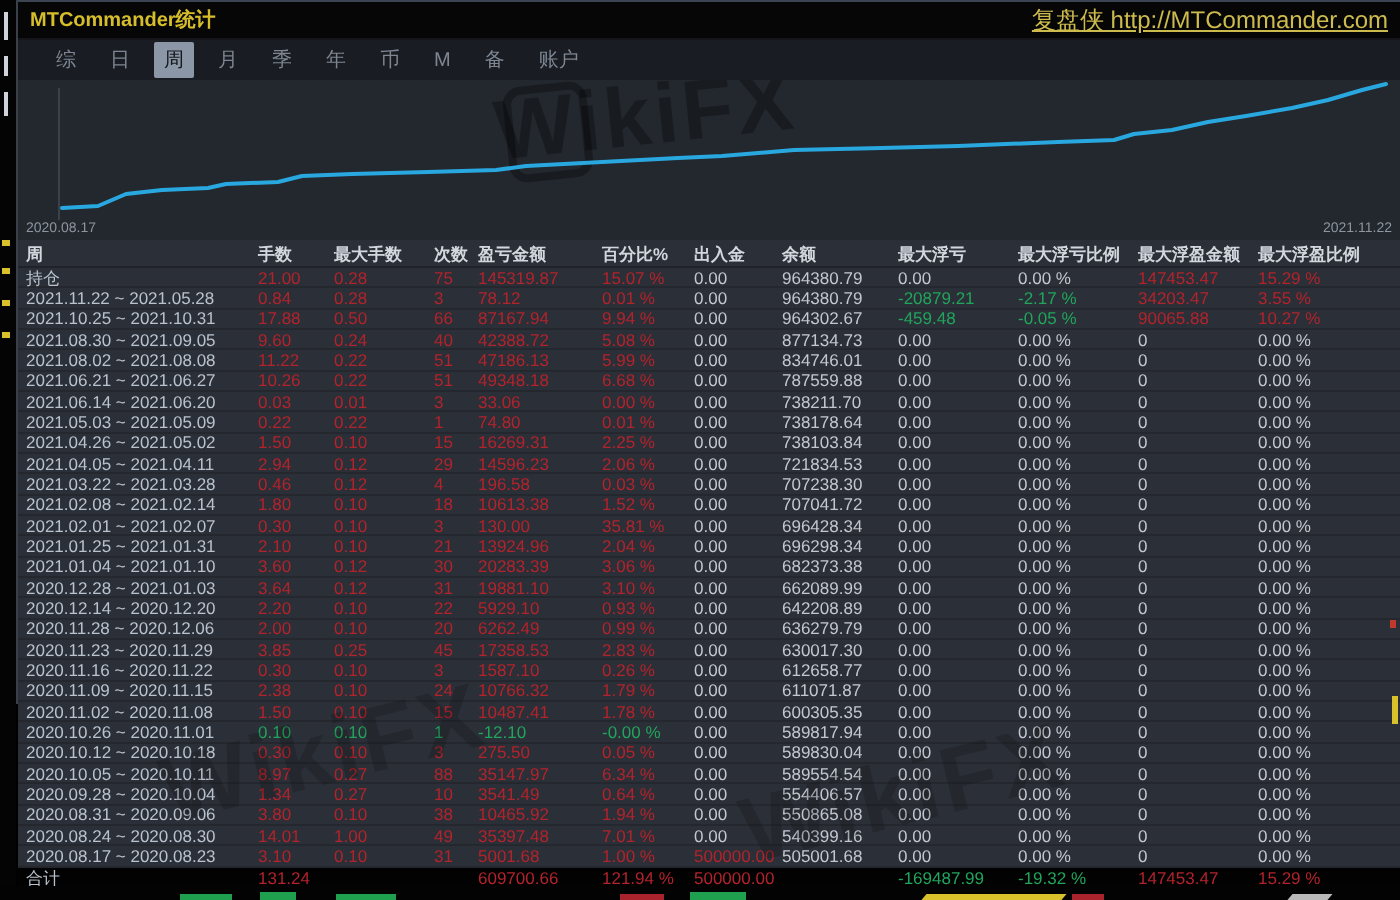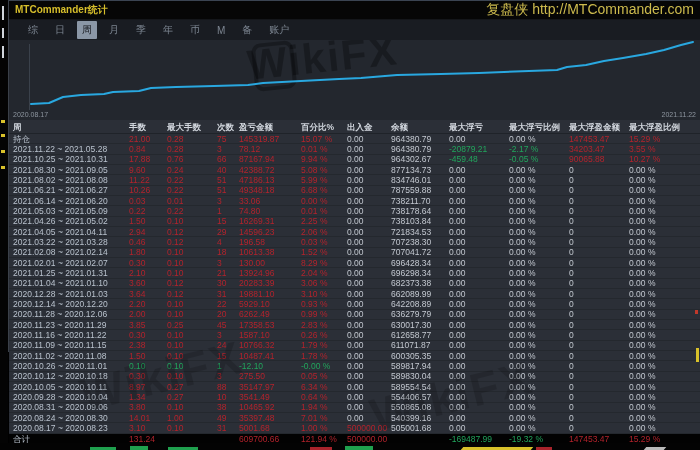--- a/index.html
+++ b/index.html
@@ -10,21 +10,21 @@
   .left-strip{position:absolute;left:0;top:0;width:8px;height:450px;background:#040404;z-index:5;}
   .left-strip .wm{position:absolute;left:2px;width:2px;background:#cfd4da;}
   .left-strip .ym{position:absolute;left:1px;width:4px;height:3px;background:#d8c12a;}
 
   .window{position:absolute;left:8px;top:0;width:692px;height:352px;background:#2b2f37;border-left:1px solid #3a4049;box-sizing:border-box;}
 
   
   .titlebar{height:20px;background:#060606;border-top:1px solid #3b4452;border-bottom:1px solid #14161a;
             display:flex;align-items:center;justify-content:space-between;padding:0 6px;box-sizing:border-box;}
   .title-left{color:#d6be2b;font-size:10px;font-weight:bold;}
-  .title-right{color:#cdbb4e;font-size:14px;}
+  .title-right{color:#cdbb4e;font-size:12px;text-decoration:underline;}
 
   
   .tabbar{height:20px;background:#191c22;display:flex;align-items:center;gap:0;padding-left:14px;}
   .tab{color:#7d8692;font-size:10px;padding:2px 5px;margin-right:7px;cursor:default;border-radius:1px;}
   .tab.sel{background:#8b97a6;color:#15171c;}
 
   
   .chart{position:relative;height:70px;background:#23272e;overflow:hidden;}
   .chart-inner{position:absolute;left:20px;top:4px;right:2px;bottom:0;border-left:1px solid #3a414b;}
   .chart svg{position:absolute;left:0;top:0;width:692px;height:70px;}
@@ -151,21 +151,21 @@
         <span class="cell c-w">0.00</span>
         <span class="cell c-w">964380.79</span>
         <span class="cell c-g">-20879.21</span>
         <span class="cell c-g">-2.17 %</span>
         <span class="cell c-r">34203.47</span>
         <span class="cell c-r">3.55 %</span>
       </div>
       <div class="grid trow">
         <span class="cell c-d">2021.10.25 ~ 2021.10.31</span>
         <span class="cell c-r">17.88</span>
-        <span class="cell c-r">0.76</span>
+        <span class="cell c-r">0.50</span>
         <span class="cell c-r">66</span>
         <span class="cell c-r">87167.94</span>
         <span class="cell c-r">9.94 %</span>
         <span class="cell c-w">0.00</span>
         <span class="cell c-w">964302.67</span>
         <span class="cell c-g">-459.48</span>
         <span class="cell c-g">-0.05 %</span>
         <span class="cell c-r">90065.88</span>
         <span class="cell c-r">10.27 %</span>
       </div>
@@ -294,21 +294,21 @@
         <span class="cell c-w">0.00 %</span>
         <span class="cell c-w">0</span>
         <span class="cell c-w">0.00 %</span>
       </div>
       <div class="grid trow">
         <span class="cell c-d">2021.02.01 ~ 2021.02.07</span>
         <span class="cell c-r">0.30</span>
         <span class="cell c-r">0.10</span>
         <span class="cell c-r">3</span>
         <span class="cell c-r">130.00</span>
-        <span class="cell c-r">8.29 %</span>
+        <span class="cell c-r">35.81 %</span>
         <span class="cell c-w">0.00</span>
         <span class="cell c-w">696428.34</span>
         <span class="cell c-w">0.00</span>
         <span class="cell c-w">0.00 %</span>
         <span class="cell c-w">0</span>
         <span class="cell c-w">0.00 %</span>
       </div>
       <div class="grid trow">
         <span class="cell c-d">2021.01.25 ~ 2021.01.31</span>
         <span class="cell c-r">2.10</span>

